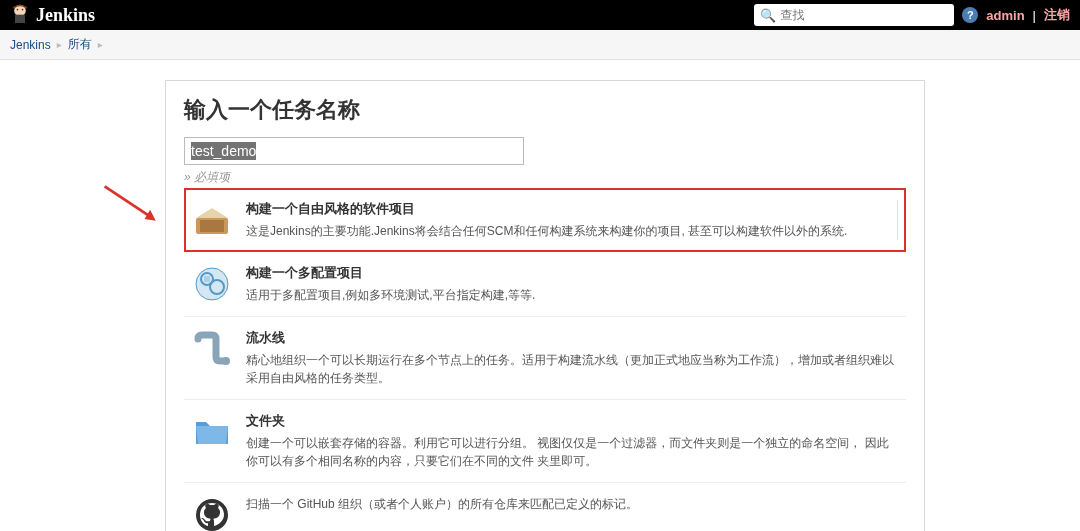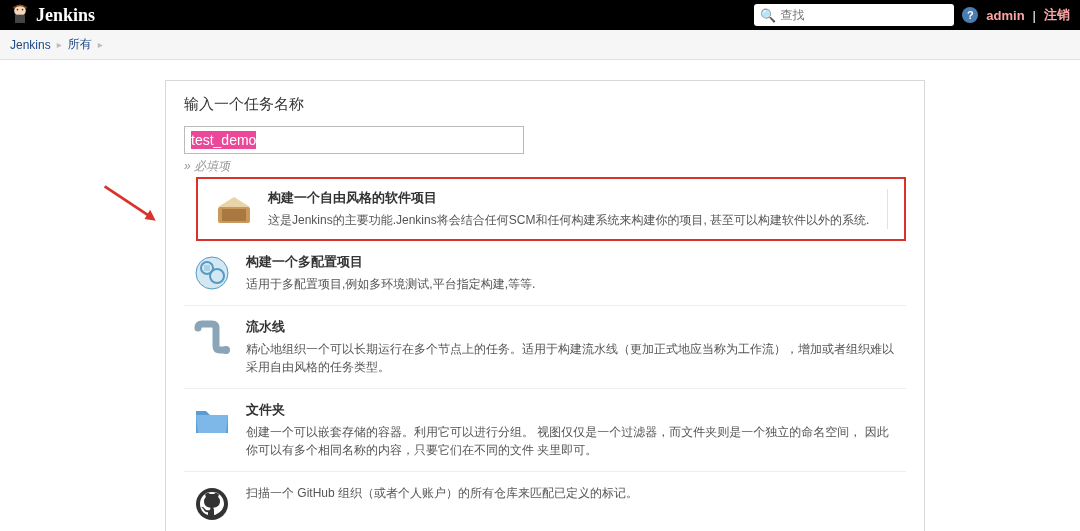--- a/index.html
+++ b/index.html
@@ -16,31 +16,31 @@
     .help-icon { width: 16px; height: 16px; border-radius: 50%; background: #4a7eb3; color: #fff; display: flex; align-items: center; justify-content: center; font-size: 11px; font-weight: bold; cursor: pointer; }
     .header-link { color: #fca5a5; font-size: 13px; font-weight: bold; text-decoration: none; }
     .header-sep { color: #fff; }
     
     .breadcrumbs { background: #f6f6f6; border-bottom: 1px solid #e0e0e0; padding: 6px 10px; font-size: 12px; display: flex; align-items: center; gap: 6px; color: #666; }
     .breadcrumbs a { color: #204a87; text-decoration: none; }
     .bc-sep { color: #bbb; font-size: 10px; }
     
     .main { padding: 20px 0 0 165px; position: relative; }
     .content { border: 1px solid #d8d8d8; width: 760px; padding: 14px 18px 0 18px; min-height: 470px; }
-    .title { font-size: 15px; font-weight: normal; margin-bottom: 12px; }
+    .title { font-size: 22px; font-weight: bold; margin-bottom: 12px; }
     .name-input { width: 340px; height: 28px; border: 1px solid #bbb; padding: 0 6px; font-size: 14px; color: #2a6496; }
-    .name-input-val { background: #ec4899; color: #fff; padding: 1px 0; }
+    .name-input-val { background: #737373; color: #fff; padding: 1px 0; }
     .required { color: #999; font-size: 12px; font-style: italic; margin-top: 4px; margin-bottom: 2px; }
     
     .item { display: flex; gap: 14px; padding: 12px 8px; border-bottom: 1px solid #eee; }
     .item-icon { width: 40px; height: 40px; flex-shrink: 0; display: flex; align-items: center; justify-content: center; }
     .item-body { flex: 1; }
     .item-title { font-size: 13px; font-weight: bold; color: #333; margin-bottom: 4px; }
     .item-desc { font-size: 12px; color: #555; line-height: 1.5; }
-    .item-selected { border: 2px solid #d9322b; padding: 10px 16px; margin-left: 12px; }
+    .item-selected { border: 2px solid #d9322b; padding: 10px 6px; }
     .item-selected .item-body { border-right: 1px solid #cfe6f9; }
     
     .red-arrow { position: absolute; left: 100px; top: 120px; width: 65px; height: 50px; pointer-events: none; }
   </style>
 </head>
 <body>
 
 <div class="header">
   <div class="logo">
     <span class="logo-icon">

